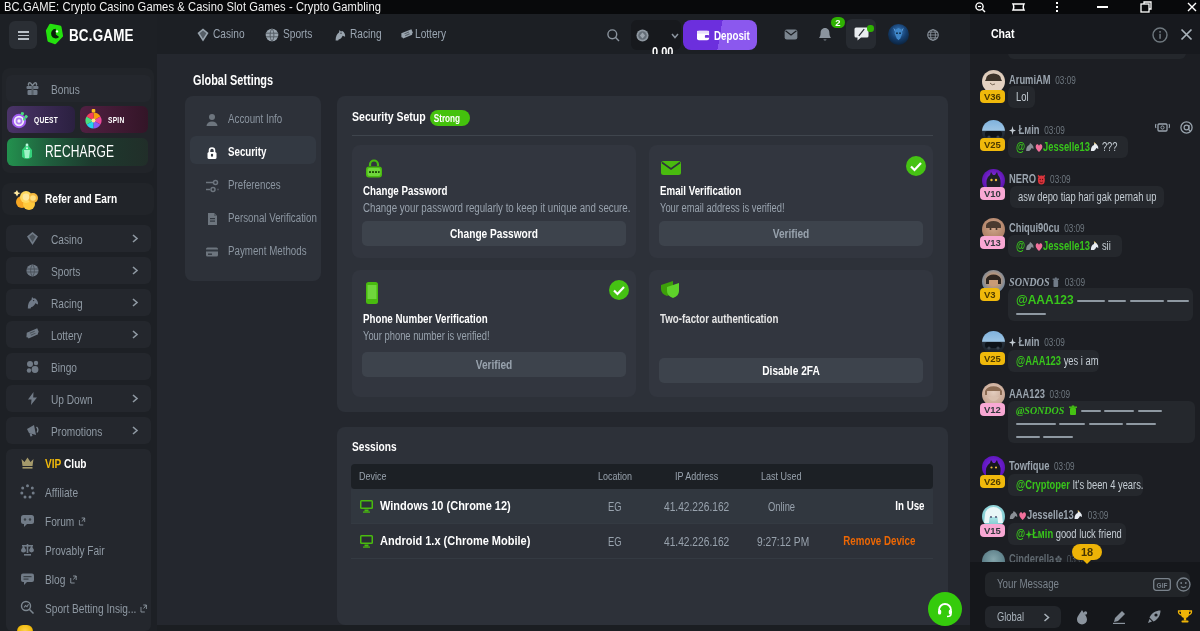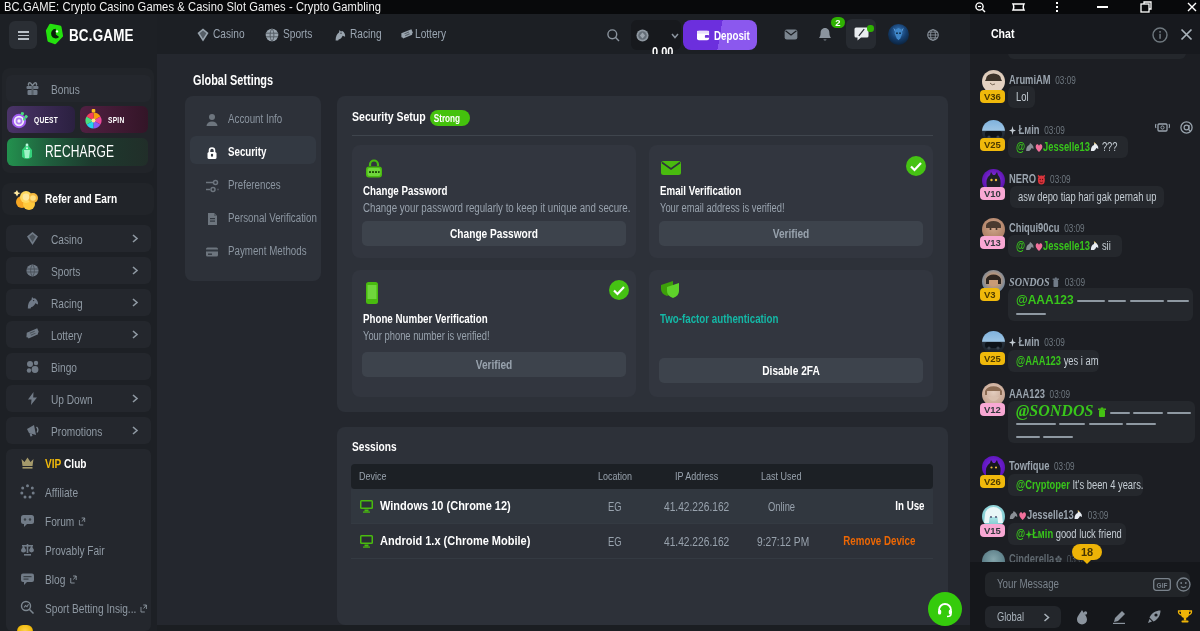--- a/index.html
+++ b/index.html
@@ -492,21 +492,21 @@
               <circle cx="11" cy="11" r="10" fill="#45c213"></circle>
               <path d="M6 11.5 L9.5 15 L16 8" stroke="#fff" stroke-width="2.2" fill="none"></path>
             </svg>
         </div>
 
         <div class="card" style="left:312px;top:174px;width:284px;height:127px">
           <svg class="abs" style="left:10px;top:10px" width="26" height="24" viewBox="0 0 26 24">
               <path d="M8 3 L14 1 L14 9 Q14 14 8 16 Q2 14 2 9 L2 5 Z" fill="#3da00a"></path>
               <path d="M14 5 L20 3 L20 11 Q20 16 14 18 Q8 16 8 11 L8 7 Z" fill="#5ed32a"></path>
             </svg>
-          <div class="abs" style="left:11px;top:42px;font-size:12.5px;font-weight:bold;color:#14b8a6"><span class="t">Two-factor authentication</span></div>
+          <div class="abs" style="left:11px;top:42px;font-size:12.5px;font-weight:bold;color:#e5e5e5"><span class="t">Two-factor authentication</span></div>
           <div class="btn" style="left:10px;top:88px;width:264px;height:25px;line-height:25px">
               <span class="tc">Disable 2FA</span>
             </div>
         </div>
       </div>
 
       <div class="panel" style="left:180px;top:373px;width:611px;height:198px">
         <div class="abs" style="left:15px;top:12px;font-size:13px;font-weight:bold;color:#fff"><span class="t">Sessions</span></div>
         <div class="abs" style="left:14px;top:37px;width:582px;height:25px;background:#1c2025;border-radius:4px">
           <span class="abs" style="left:8px;top:6px;font-size:11.5px;color:#98a2ad"><span class="t">Device</span></span>
@@ -663,21 +663,21 @@
               </svg> Łмin<span class="mtime">03:09</span></span></div>
         <div class="bub" style="left:38px;top:296px;width:91px;height:22px"><span class="t"><span class="mention">@AAA123</span> yes i am</span></div>
 
         <div class="msg-av" style="left:12px;top:329px;background:radial-gradient(circle at 50% 40%,#e3cdbf 0%,#c3a08c 80%)"><svg width="23" height="23" viewBox="0 0 23 23">
               <path d="M3 8 a9 7 0 0 1 17 0 v4 h-2 v-4 h-13 v4 h-2 Z" fill="#8a6a52"></path>
               <path d="M6 14 q2 4 5.5 4 q3.5 0 5.5-4" fill="#d9bfae"></path>
             </svg></div>
         <div class="vbadge vw" style="left:10px;top:349px">V12</div>
         <div class="mname" style="left:39px;top:333px"><span class="t">AAA123<span class="mtime">03:09</span></span></div>
         <div class="bub" style="left:38px;top:347px;width:187px;height:42px;overflow:hidden;line-height:13px;padding-top:3px">
-          <div style="height:13px"><span class="mention" style="font-family:'Liberation Serif',serif;font-style:italic;font-size:16px;font-weight:bold">@SONDOS</span> <svg width="10" height="11" viewBox="0 0 10 11" style="vertical-align:-2px">
+          <div style="height:13px"><span class="mention" style="font-family:'Liberation Serif',serif;font-style:italic;font-size:10px;font-weight:bold">@SONDOS</span> <svg width="10" height="11" viewBox="0 0 10 11" style="vertical-align:-2px">
                 <rect x="2" y="3" width="6" height="7" rx="1" fill="#45c213"></rect>
                 <rect x="1" y="1.5" width="8" height="1.4" fill="#45c213"></rect>
                 <rect x="3.8" y="0.5" width="2.4" height="1.4" fill="#45c213"></rect>
               </svg>&nbsp;<span class="sq" style="width:20px;background:#8f99a2"></span>&nbsp;<span class="sq" style="width:30px;background:#8f99a2"></span>&nbsp;<span class="sq" style="width:24px;background:#8f99a2"></span></div>
           <div style="height:13px"><span class="sq" style="width:40px;background:#8f99a2"></span>&nbsp;<span class="sq" style="width:26px;background:#8f99a2"></span>&nbsp;<span class="sq" style="width:34px;background:#8f99a2"></span>&nbsp;<span class="sq" style="width:30px;background:#8f99a2"></span></div>
           <div style="height:13px"><span class="sq" style="width:24px;background:#8f99a2"></span>&nbsp;<span class="sq" style="width:30px;background:#8f99a2"></span></div>
         </div>
 
         <div class="msg-av" style="left:12px;top:402px;background:radial-gradient(circle at 50% 45%,#7a2fe0 0%,#5a10b8 75%)"><svg width="23" height="23" viewBox="0 0 23 23">
               <path d="M4 19 Q3 10 8 7 L9 4 L11 7 h2 L15 4 L16 7 Q20 11 18 19 Z" fill="#17191d"></path>

